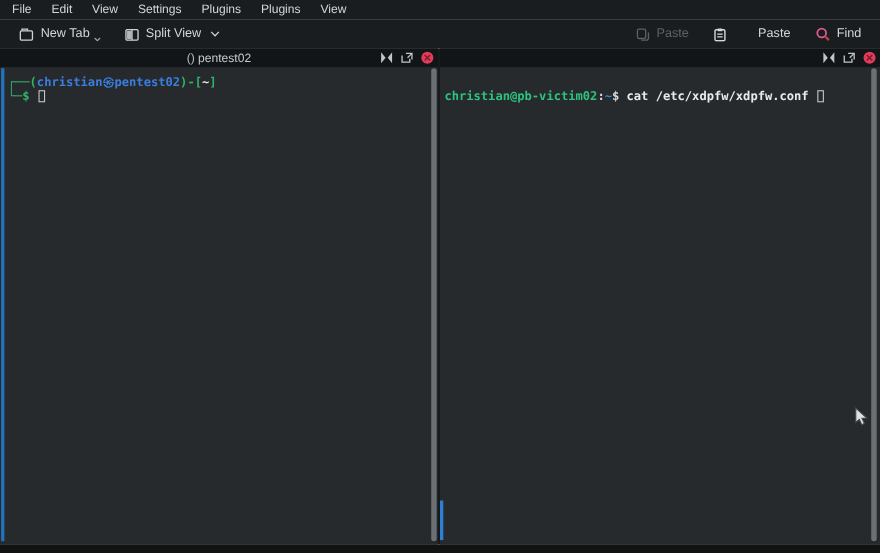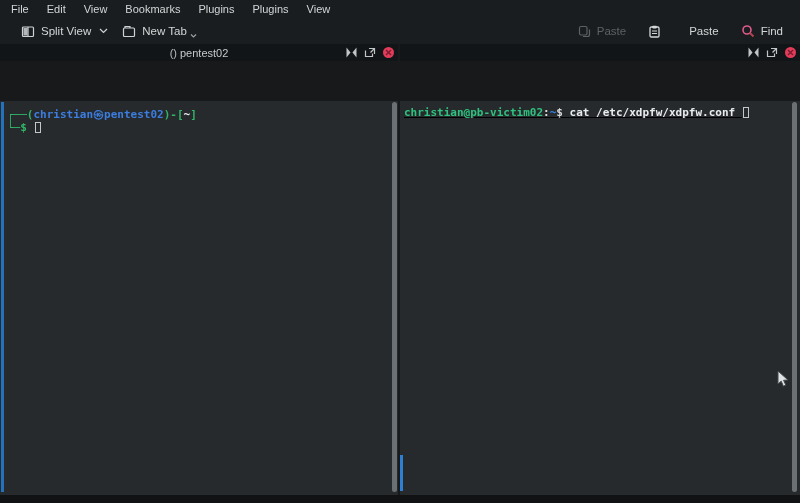--- a/index.html
+++ b/index.html
@@ -39,25 +39,25 @@
   .tab-icon-glyph { margin-right:3px; color:#b9bcbe; }
   .header-icons { position:absolute; right:4px; top:0; height:17px;
                   display:flex; align-items:center; gap:7px; z-index:2; }
   .hicon { display:flex; align-items:center; }
   .close-dot { width:11px; height:11px; border-radius:50%; background:#e23c5a;
                display:flex; align-items:center; justify-content:center; }
 
   .terminal { position:absolute; top:17px; left:0; right:0; bottom:0;
               background:#262a2d; overflow:hidden;
               font-family:"DejaVu Sans Mono","Liberation Mono",monospace;
-              font-size:11px; line-height:13px; font-weight:bold;margin-top:40px; }
+              font-size:11px; line-height:13px; font-weight:bold; }
 
   
   .lterm-content { position:absolute; top:7px; left:7px; white-space:pre; }
-  .rterm-content { position:absolute; top:5px; left:4px; white-space:pre;text-decoration:underline; }
+  .rterm-content { position:absolute; top:20px; left:4px; white-space:pre; }
 
   .c-green  { color:#31b368; }
   .c-blue   { color:#3c7de0; }
   .c-white  { color:#e9ebec; }
   .c-teal   { color:#2ec27e; }
   .c-skyblue{ color:#3584e4; }
   .c-plain  { color:#d8dadb; font-weight:bold; }
 
   .cursor-hollow { display:inline-block; width:6px; height:11px;
                    border:1px solid #c3c7c9; vertical-align:-2px; margin-left:1px; }
@@ -78,55 +78,55 @@
 </style>
 </head>
 <body>
 
 <div class="window">
 
   <div class="menubar">
     <span class="menu-item">File</span>
     <span class="menu-item">Edit</span>
     <span class="menu-item">View</span>
-    <span class="menu-item">Bookmarks</span>
+    <span class="menu-item">Settings</span>
     <span class="menu-item">Plugins</span>
     <span class="menu-item">Plugins</span>
     <span class="menu-item">View</span>
   </div>
 
   <div class="toolbar">
+
+    <div class="tool-btn">
+      <span class="hicon">
+        <svg width="14" height="13" viewBox="0 0 14 13">
+          <rect x="1.5" y="3" width="11" height="8.5" rx="1" fill="none" stroke="#cfd2d4" stroke-width="1.2"></rect>
+          <path d="M3 3 V1.5 H8 V3" fill="none" stroke="#cfd2d4" stroke-width="1.2"></path>
+        </svg>
+      </span>
+      <span>New Tab</span>
+      <span class="mini-caret">
+        <svg width="7" height="4" viewBox="0 0 7 4">
+            <path d="M1 0.5 L3.5 3 L6 0.5" fill="none" stroke="#9ea2a4" stroke-width="1.1"></path>
+          </svg>
+      </span>
+    </div>
 
     <div class="tool-btn" style="margin-left:4px;">
       <span class="hicon">
         <svg width="14" height="13" viewBox="0 0 14 13">
           <rect x="1.5" y="2" width="11" height="9.5" rx="1" fill="none" stroke="#cfd2d4" stroke-width="1.2"></rect>
           <rect x="2.5" y="3" width="4" height="7.5" fill="#cfd2d4" opacity="0.85"></rect>
           <line x1="7" y1="2" x2="7" y2="11.5" stroke="#cfd2d4" stroke-width="1.2"></line>
         </svg>
       </span>
       <span>Split View</span>
       <span class="chev">
         <svg width="9" height="6" viewBox="0 0 9 6">
             <path d="M1 1 L4.5 4.5 L8 1" fill="none" stroke="#cfd2d4" stroke-width="1.2"></path>
-          </svg>
-      </span>
-    </div>
-
-    <div class="tool-btn">
-      <span class="hicon">
-        <svg width="14" height="13" viewBox="0 0 14 13">
-          <rect x="1.5" y="3" width="11" height="8.5" rx="1" fill="none" stroke="#cfd2d4" stroke-width="1.2"></rect>
-          <path d="M3 3 V1.5 H8 V3" fill="none" stroke="#cfd2d4" stroke-width="1.2"></path>
-        </svg>
-      </span>
-      <span>New Tab</span>
-      <span class="mini-caret">
-        <svg width="7" height="4" viewBox="0 0 7 4">
-            <path d="M1 0.5 L3.5 3 L6 0.5" fill="none" stroke="#9ea2a4" stroke-width="1.1"></path>
           </svg>
       </span>
     </div>
 
     <div class="toolbar-spacer"></div>
 
     <div class="tool-btn disabled">
       <span class="hicon">
         <svg width="13" height="13" viewBox="0 0 13 13">
           <rect x="1.5" y="1.5" width="7.5" height="8.5" rx="1.5" fill="none" stroke="#5c6164" stroke-width="1.2"></rect>

